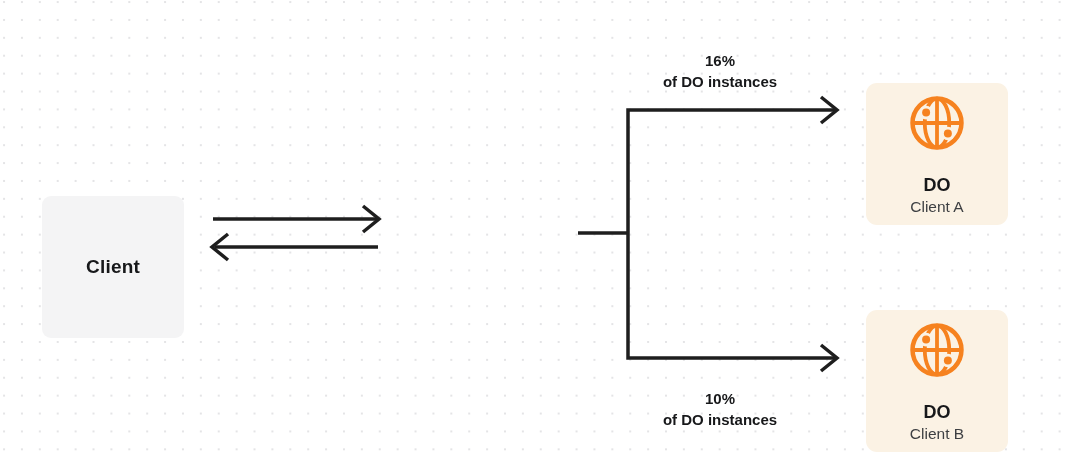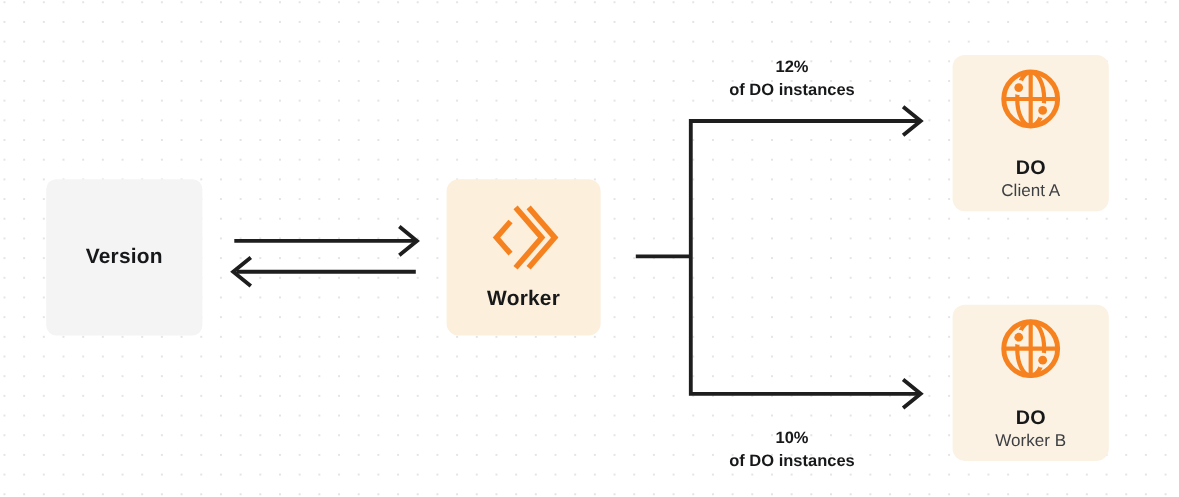--- a/index.html
+++ b/index.html
@@ -38,20 +38,21 @@
     stroke-width:3.5;
     fill:none;
   }
   .node{
     position:absolute;
     display:flex;
     flex-direction:column;
     align-items:center;
     justify-content:center;
     border-radius:11px;
+    margin-top:33px;
   }
   .client-node{
     left:42px;top:163px;width:142px;height:142px;
     background:var(--client-bg);
     border-radius:9px;
   }
   .worker-node{
     left:406px;top:163px;width:140px;height:142px;
     background:var(--worker-bg);
     justify-content:flex-start;
@@ -111,36 +112,26 @@
     <polyline points="228,234 212,247 228,260"></polyline>
 
     <path d="M578 233 H 628"></path>
 
     <path d="M836 110 H 628 V 358 H 836"></path>
     <polyline points="821,97 837,110 821,123"></polyline>
     <polyline points="821,345 837,358 821,371"></polyline>
   </svg>
 
   <div class="node client-node">
-    <span class="node-label">Version</span>
+    <span class="node-label">Client</span>
   </div>
 
-  <div class="node worker-node">
-    <span class="icon">
-      <svg width="64" height="72" viewBox="0 0 70 74" fill="none">
-        <polyline points="22,21 8,37 22,53" stroke="var(--orange)" stroke-width="5.5" fill="none"></polyline>
-        <polyline points="27,7 53,37 27,67" stroke="var(--orange)" stroke-width="5.5" fill="none"></polyline>
-        <polyline points="40,7 66,37 40,67" stroke="var(--orange)" stroke-width="5.5" fill="none"></polyline>
-      </svg>
-    </span>
-    <span class="node-label">Worker</span>
-  </div>
 
   <div class="route-label route-label-top">
-    <div>12%</div>
+    <div>16%</div>
     <div>of DO instances</div>
   </div>
 
   <div class="route-label route-label-bottom">
     <div>10%</div>
     <div>of DO instances</div>
   </div>
 
   <div class="node do-node do-a">
     <span class="icon">
@@ -166,16 +157,16 @@
         <path d="M5 32 H 59" stroke="var(--orange)" stroke-width="4.2"></path>
         <path d="M32 5 V 59" stroke="var(--orange)" stroke-width="4.2"></path>
         <ellipse cx="32" cy="32" rx="13.5" ry="27" stroke="var(--orange)" stroke-width="4.2"></ellipse>
         <circle cx="20" cy="20.5" r="7.5" fill="var(--do-bg)"></circle>
         <circle cx="20" cy="20.5" r="4.4" fill="var(--orange)"></circle>
         <circle cx="44" cy="43.5" r="7.5" fill="var(--do-bg)"></circle>
         <circle cx="44" cy="43.5" r="4.4" fill="var(--orange)"></circle>
       </svg>
     </span>
     <span class="do-title">DO</span>
-    <span class="do-subtitle">Worker B</span>
+    <span class="do-subtitle">Client B</span>
   </div>
 
 </div>
 
 </body></html>

